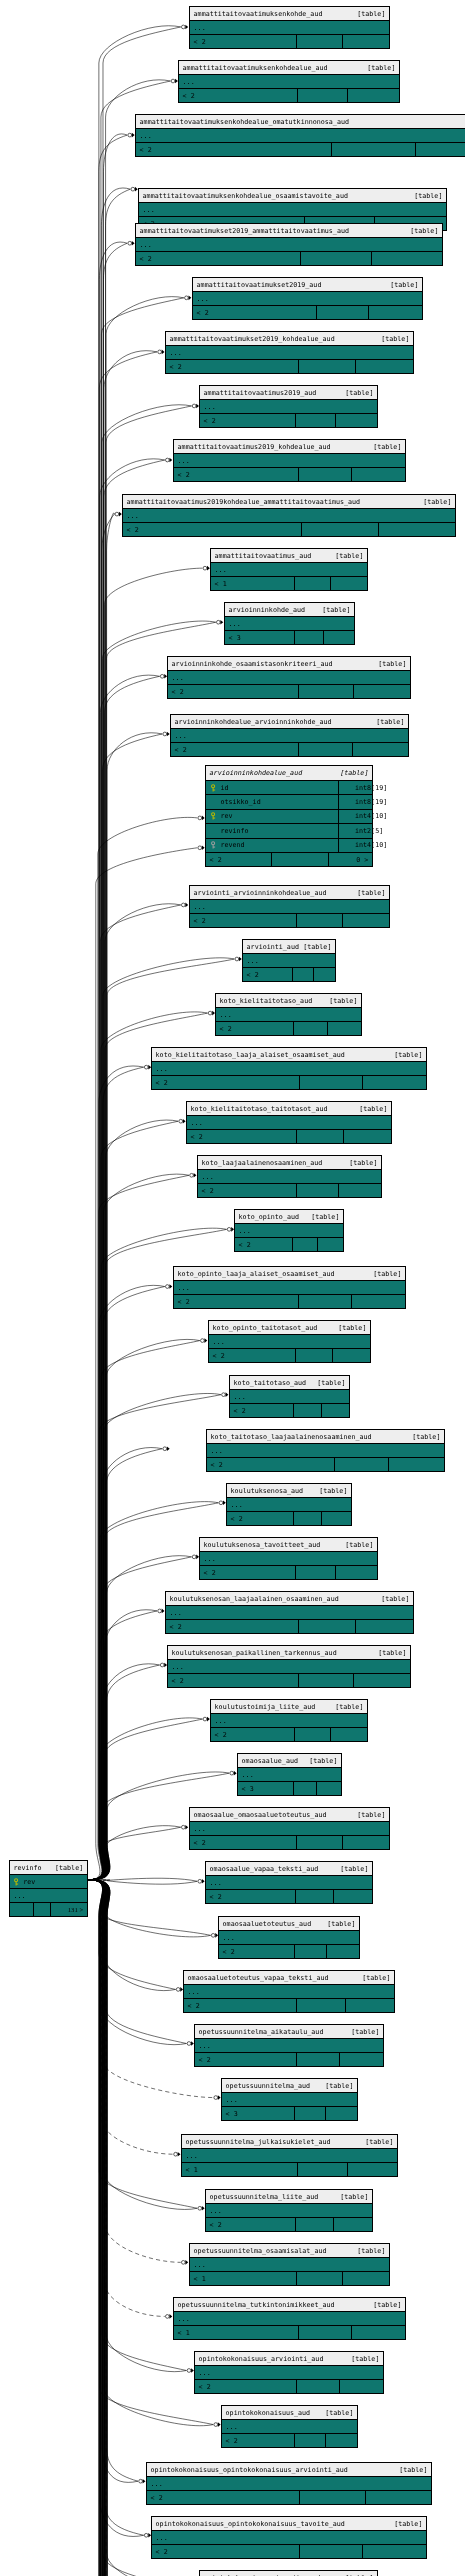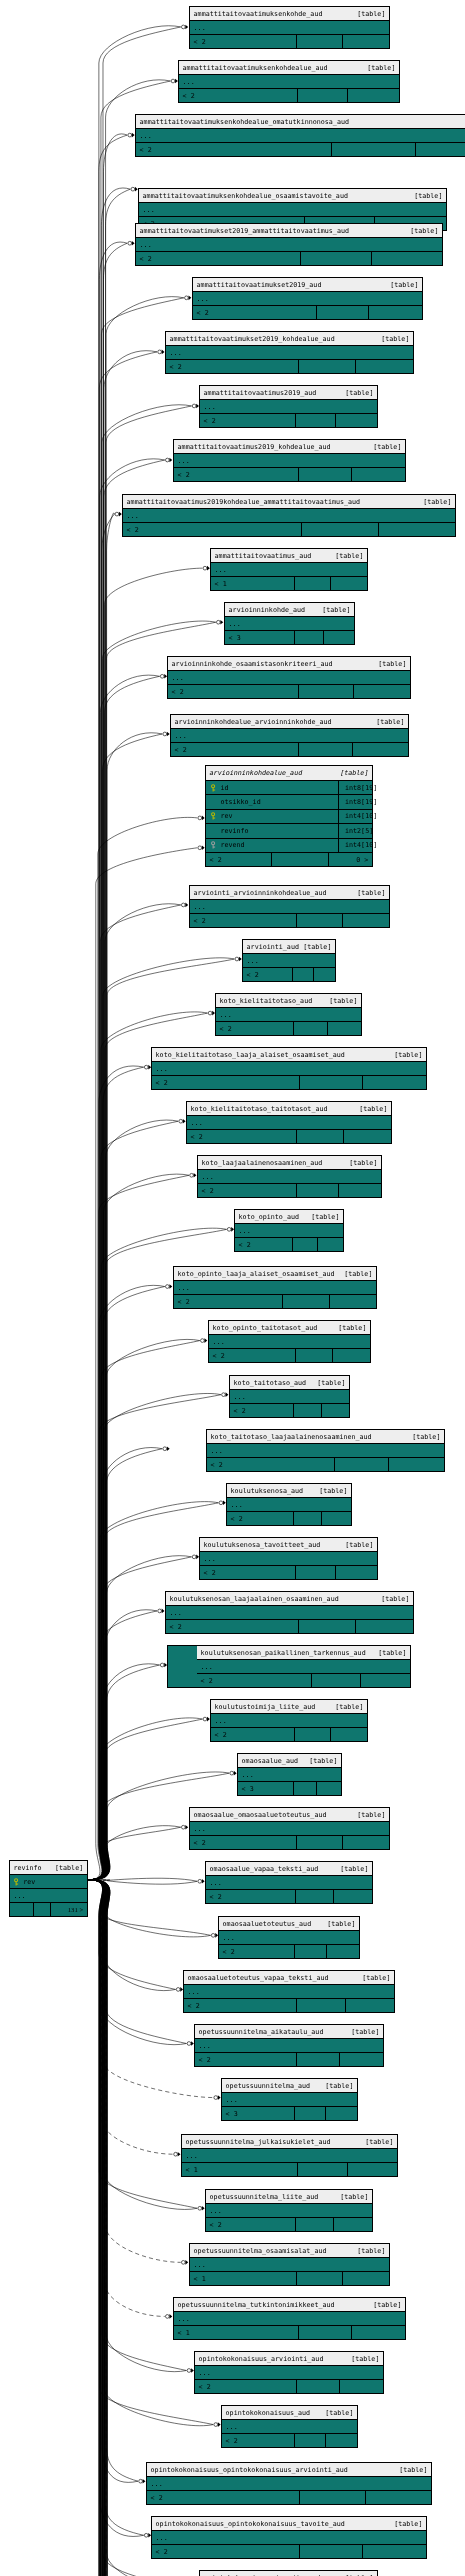--- a/index.html
+++ b/index.html
@@ -19,21 +19,21 @@
   #revinfo-box{left:8.8px;top:1860px;width:79px;}
   #revinfo-box .colrow{height:13px;border-bottom:0.5px solid #000;display:flex;align-items:center;padding-left:13.4px;position:relative;}
   #revinfo-box .ftr .c1{flex:0 0 32%;}
   #revinfo-box .ftr .c2{flex:0 0 22%;}
   #revinfo-box .ftr .c3{justify-content:flex-end;}
   
   #focus-box{left:205px;top:765px;width:168px;border:1.5px solid #000;z-index:3;}
   #focus-box .hdr{height:14px;font-style:italic;}
   #focus-box .frow{height:14.4px;border-bottom:0.5px solid #000;position:relative;display:flex;align-items:center;padding-left:14.4px;box-sizing:border-box;}
   #focus-box .frow:last-of-type{border-bottom:0.5px solid #000;}
-  #focus-box .coltype{position:absolute;right:0;top:0;bottom:0;width:34px;border-left:0.5px solid #000;display:flex;align-items:center;padding-left:6px;box-sizing:border-box;}
+  #focus-box .coltype{position:absolute;right:0;top:0;bottom:0;width:34px;border-left:0.5px solid #000;display:flex;align-items:center;padding-left:16px;box-sizing:border-box;}
   #focus-box .ffoot{height:13.4px;display:flex;}
   #focus-box .ffoot .cell{box-sizing:border-box;display:flex;align-items:center;padding:0 3.6px;}
   #focus-box .ffoot .f1{flex:0 0 40%;border-right:0.5px solid #000;}
   #focus-box .ffoot .f2{flex:0 0 34%;border-right:0.5px solid #000;}
   #focus-box .ffoot .f3{flex:1;justify-content:flex-end;}
   .keyicon{position:absolute;left:3.6px;top:50%;transform:translateY(-50%);width:6.2px;height:8.2px;}
 </style>
 </head>
 <body>
 
@@ -625,21 +625,21 @@
         <span>koto_opinto_aud</span>
         <span>[table]</span>
       </div>
       <div class="dots">...</div>
       <div class="ftr">
         <span class="cell c1">&lt; 2</span>
         <span class="cell c2"></span>
         <span class="cell c3"></span>
       </div>
     </div>
-    <div class="tbl" style="left: 173px; top: 1266px; width: 204px;">
+    <div class="tbl" style="left: 173px; top: 1266px; width: 233px;">
       <div class="hdr">
         <span>koto_opinto_laaja_alaiset_osaamiset_aud</span>
         <span>[table]</span>
       </div>
       <div class="dots">...</div>
       <div class="ftr">
         <span class="cell c1">&lt; 2</span>
         <span class="cell c2"></span>
         <span class="cell c3"></span>
       </div>
@@ -709,21 +709,21 @@
         <span>koulutuksenosan_laajaalainen_osaaminen_aud</span>
         <span>[table]</span>
       </div>
       <div class="dots">...</div>
       <div class="ftr">
         <span class="cell c1">&lt; 2</span>
         <span class="cell c2"></span>
         <span class="cell c3"></span>
       </div>
     </div>
-    <div class="tbl" style="left: 167px; top: 1645px; width: 244px; padding-left: 29px;">
+    <div class="tbl" style="left: 167px; top: 1645px; width: 244px;">
       <div class="hdr">
         <span>koulutuksenosan_paikallinen_tarkennus_aud</span>
         <span>[table]</span>
       </div>
       <div class="dots">...</div>
       <div class="ftr">
         <span class="cell c1">&lt; 2</span>
         <span class="cell c2"></span>
         <span class="cell c3"></span>
       </div>

